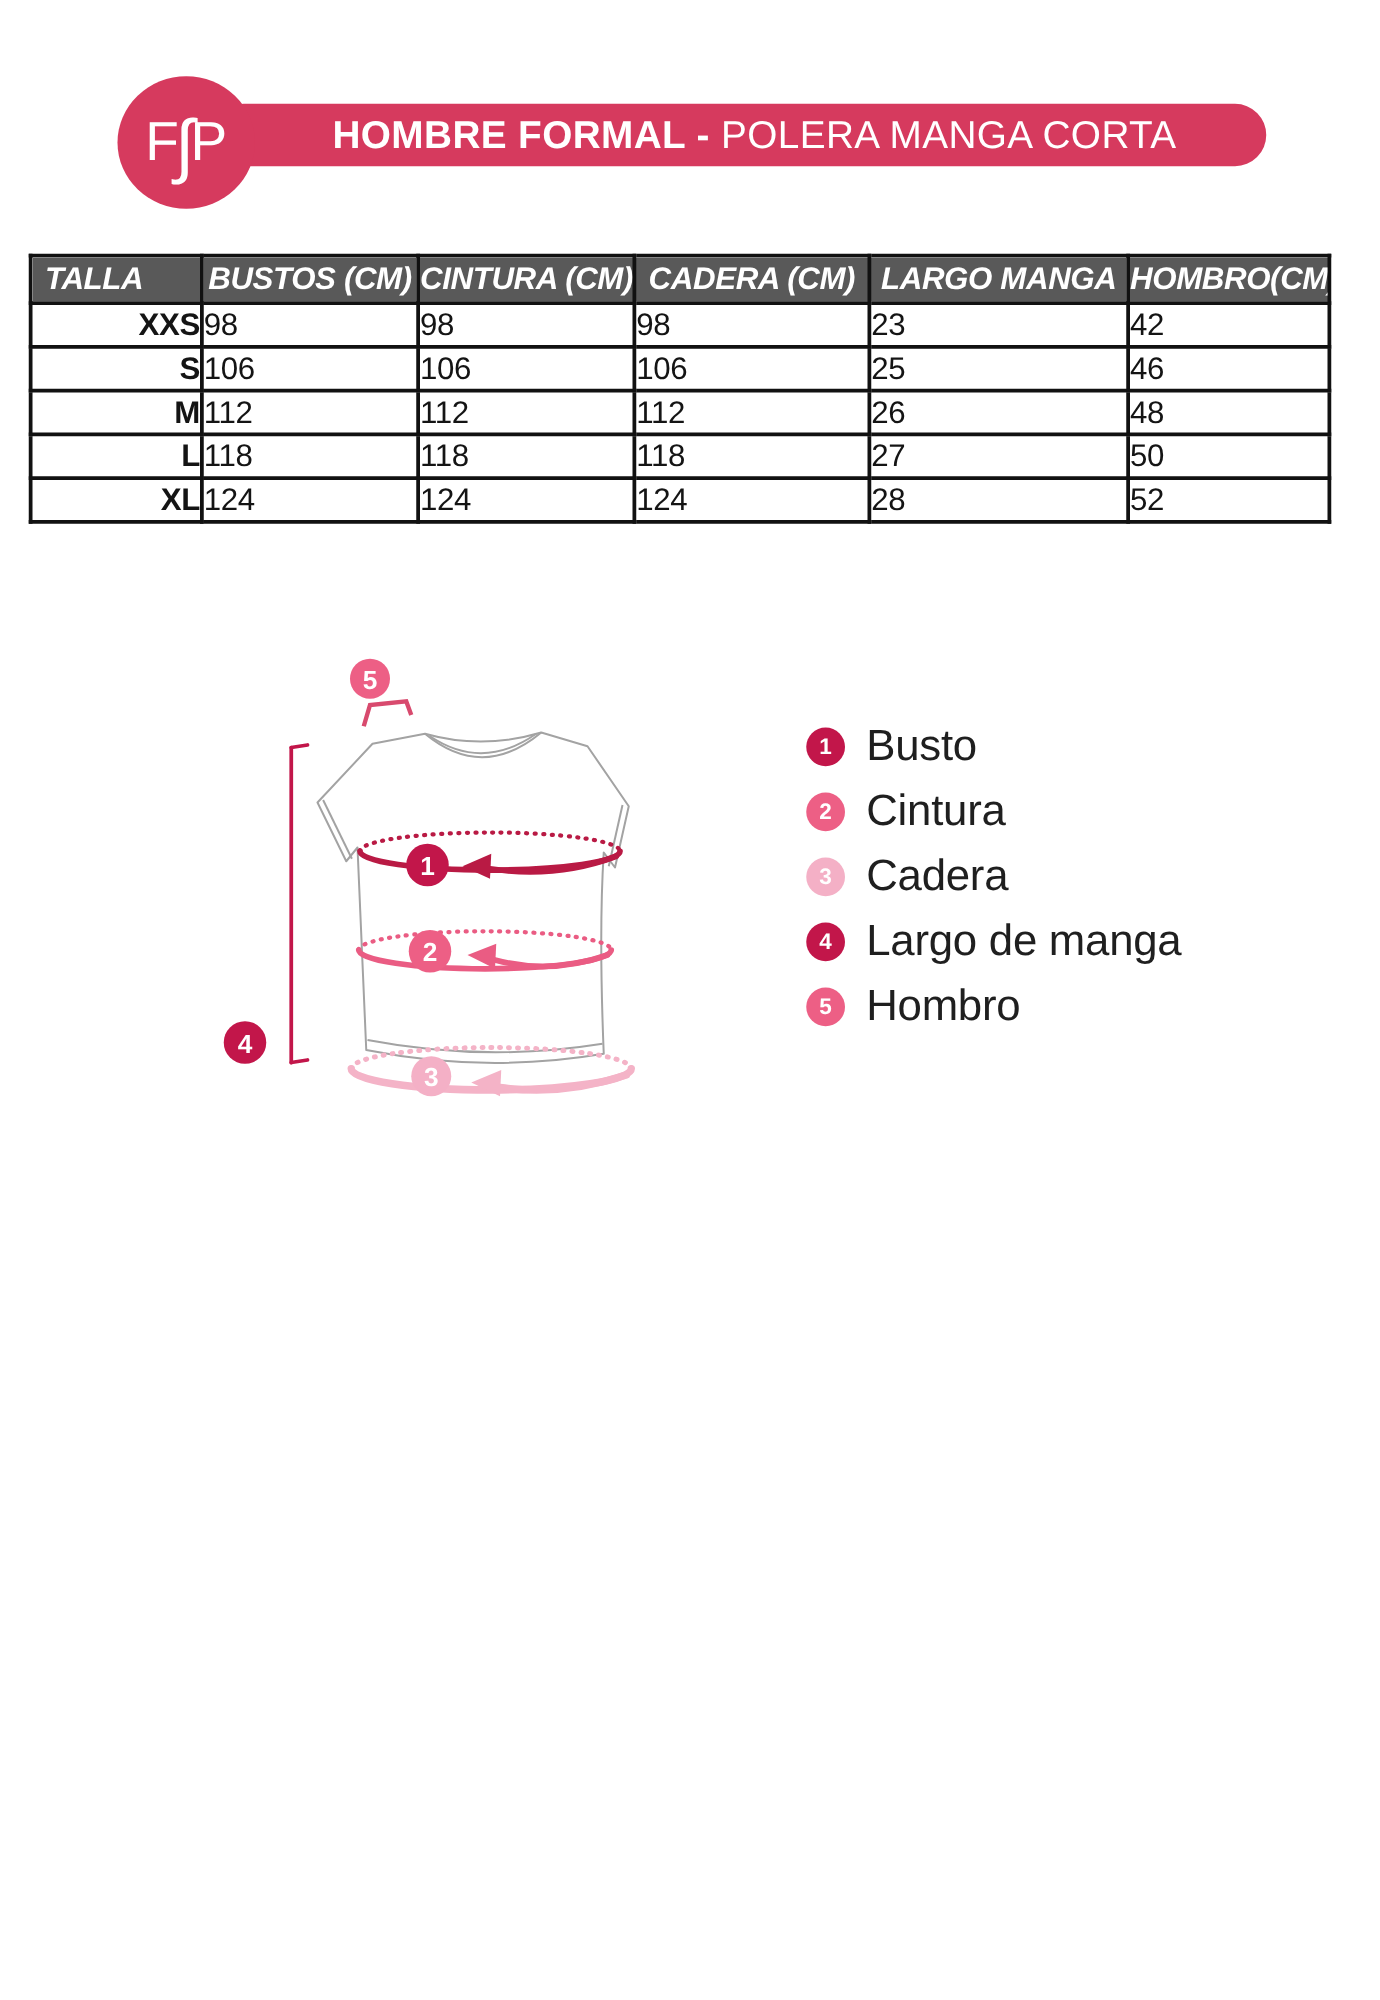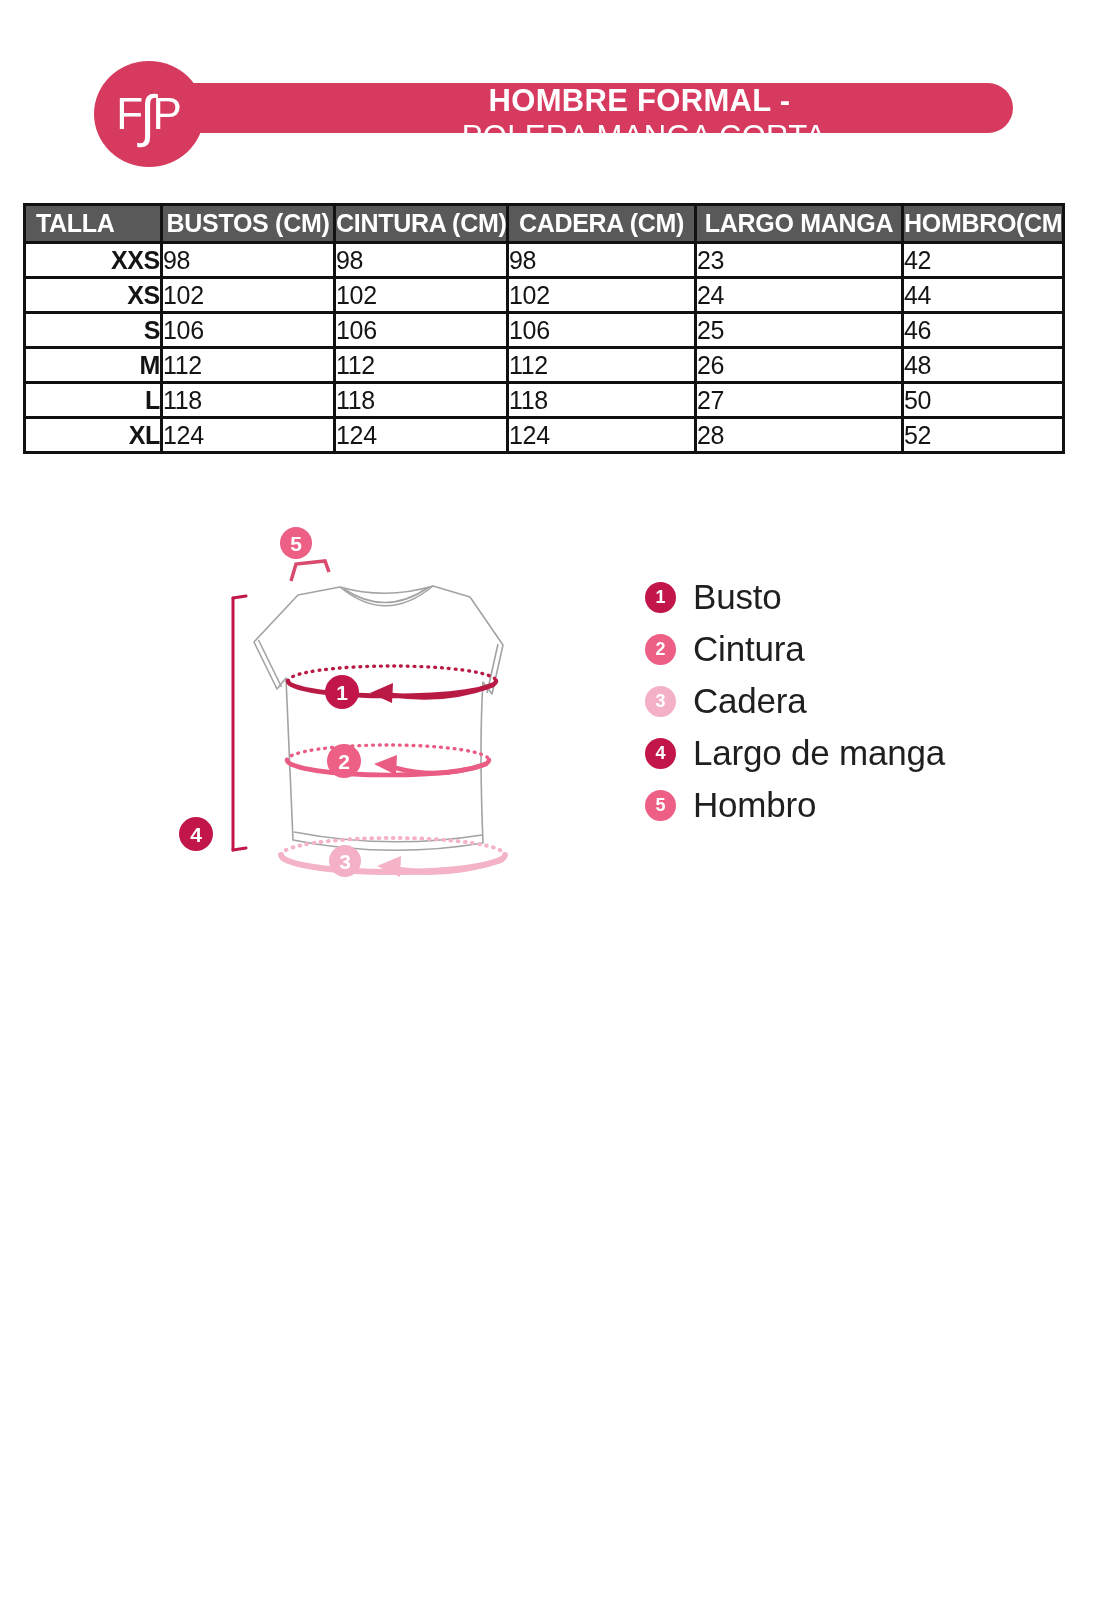--- a/index.html
+++ b/index.html
@@ -18,21 +18,20 @@
   .banner {
     position: absolute;
     left: 170px; top: 83px;
     width: 843px; height: 50px;
     background: #d63a5e;
     border-radius: 25px;
     display: flex;
     align-items: center;
     padding-left: 96px;
     z-index: 1;
-    flex-direction: column;
   }
   .banner .title-bold {
     color: #ffffff;
     font-size: 31px;
     font-weight: 700;
     letter-spacing: 0.3px;
     white-space: pre;
   }
   .banner .title-rest {
     color: #ffffff;
@@ -79,20 +78,21 @@
     letter-spacing: -0.3px;
     white-space: nowrap;
     overflow: hidden;
   }
   .size-table th {
     background: #595959;
     color: #ffffff;
     font-weight: 700;
     height: 38px;
     text-align: center;
+    font-style: italic;
   }
   .size-table th.col-talla { text-align: left; padding-left: 10px; }
   .size-table td {
     background: #ffffff;
     color: #141414;
     font-weight: 400;
     height: 35px;
   }
   .size-table td.talla {
     font-weight: 700;
@@ -205,28 +205,20 @@
       </tr>
     </thead>
     <tbody>
       <tr>
         <td class="talla">XXS</td>
         <td>98</td>
         <td>98</td>
         <td>98</td>
         <td>23</td>
         <td>42</td>
-      </tr>
-      <tr>
-        <td class="talla">XS</td>
-        <td>102</td>
-        <td>102</td>
-        <td>102</td>
-        <td>24</td>
-        <td>44</td>
       </tr>
       <tr>
         <td class="talla">S</td>
         <td>106</td>
         <td>106</td>
         <td>106</td>
         <td>25</td>
         <td>46</td>
       </tr>
       <tr>

